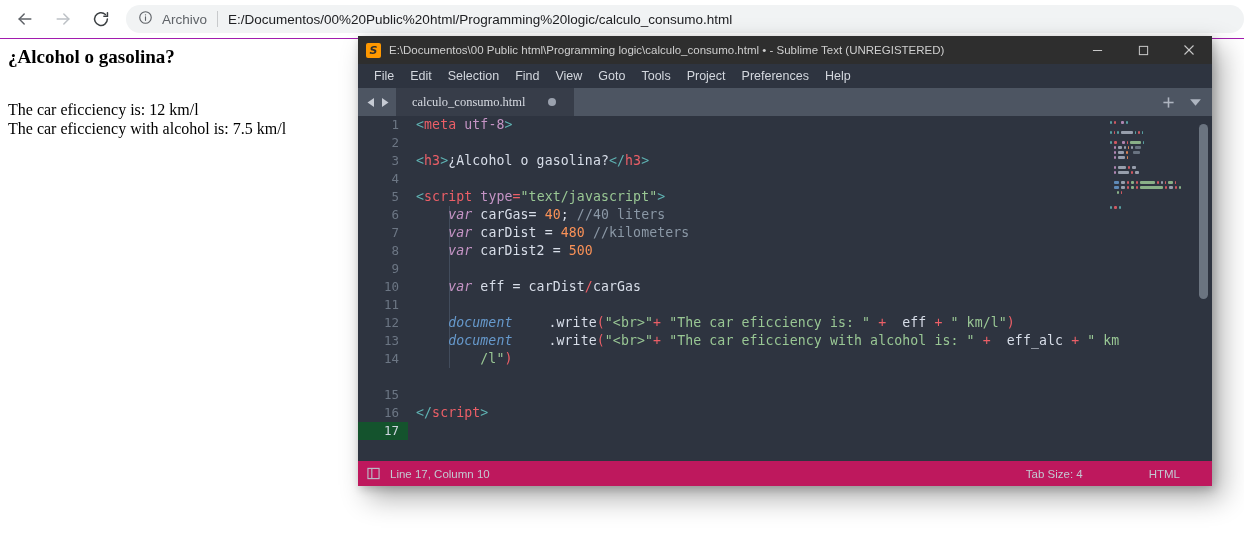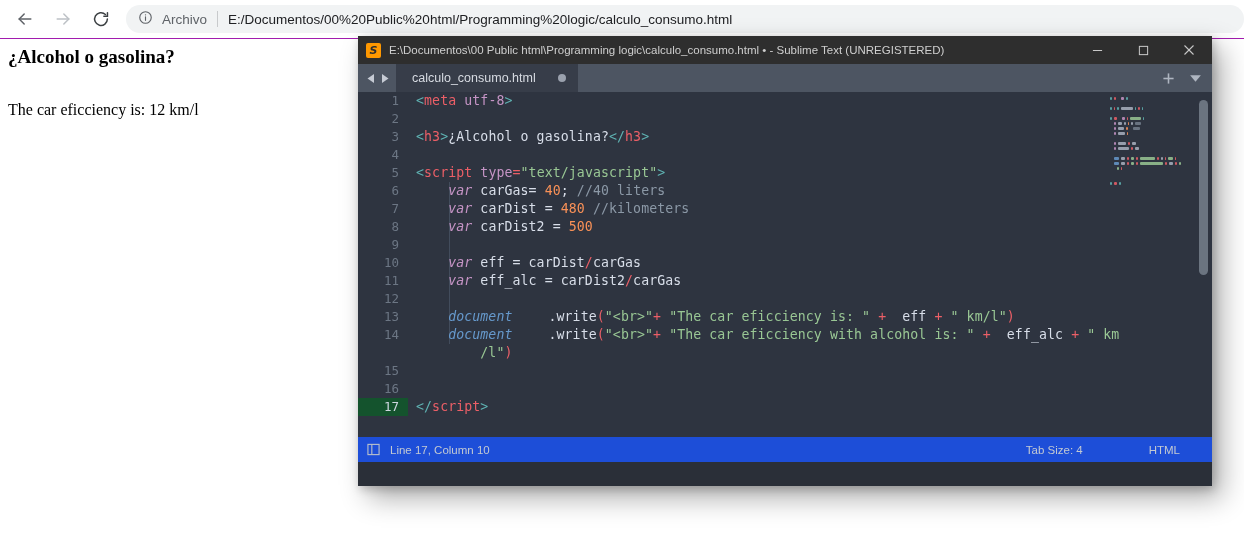--- a/index.html
+++ b/index.html
@@ -175,21 +175,21 @@
   .editor-tab {
     background: #373d49;
     display: flex;
     align-items: center;
     padding: 0 12px 0 16px;
     min-width: 150px;
   }
   .editor-tab .tab-label {
     color: #d7dbe2;
     font-size: 12.5px;
-    font-family: Liberation Sans, sans-serif;
+    font-family: Liberation Serif, serif;
     white-space: nowrap;
   }
   .tab-dirty-dot {
     width: 8px; height: 8px;
     border-radius: 50%;
     background: #9aa1ad;
     margin-left: 22px;
     flex: 0 0 auto;
   }
   #tabbar-right {
@@ -288,21 +288,21 @@
   #editor-scrollbar-thumb {
     position: absolute;
     right: 4px; top: 8px;
     width: 9px; height: 175px;
     background: #6b7480;
     border-radius: 5px;
   }
 
   #sublime-statusbar {
     height: 25px;
-    background: #1d4ed8;
+    background: #be185d;
     display: flex;
     align-items: center;
     position: relative;
   }
   #sb-sidebar-icon { margin-left: 9px; margin-right: 10px; flex: 0 0 auto; }
   #sb-sidebar-icon svg { display: block; }
   .sb-text {
     color: #c3c9d2;
     font-size: 11.5px;
     font-family: "Liberation Sans", sans-serif;
@@ -357,20 +357,21 @@
     <span id="scheme-label">Archivo</span>
     <span id="omnibox-divider"></span>
     <span id="url-text">E:/Documentos/00%20Public%20html/Programming%20logic/calculo_consumo.html</span>
   </div>
 </div>
 
 <div id="page-content">
   <h3 id="page-heading">¿Alcohol o gasolina?</h3>
   <div id="page-output">
     <div>The car eficciency is: 12 km/l</div>
+    <div>The car eficciency with alcohol is: 7.5 km/l</div>
   </div>
 </div>
 
 <div id="sublime-window">
 
   <div id="sublime-titlebar">
     <span id="sublime-app-icon"></span>
     <span id="sublime-title-text">E:\Documentos\00 Public html\Programming logic\calculo_consumo.html • - Sublime Text (UNREGISTERED)</span>
     <div id="win-controls">
       <div class="win-btn">
@@ -391,20 +392,32 @@
         <span>
           <svg width="12" height="12" viewBox="0 0 12 12" stroke="#c8c8c8" stroke-width="1.1">
               <line x1="1.5" y1="1.5" x2="10.5" y2="10.5"></line>
               <line x1="10.5" y1="1.5" x2="1.5" y2="10.5"></line>
             </svg>
         </span>
       </div>
     </div>
   </div>
 
+  <div id="sublime-menubar">
+    <span class="menu-item">File</span>
+    <span class="menu-item">Edit</span>
+    <span class="menu-item">Selection</span>
+    <span class="menu-item">Find</span>
+    <span class="menu-item">View</span>
+    <span class="menu-item">Goto</span>
+    <span class="menu-item">Tools</span>
+    <span class="menu-item">Project</span>
+    <span class="menu-item">Preferences</span>
+    <span class="menu-item">Help</span>
+  </div>
 
   <div id="sublime-tabbar">
     <div id="tab-nav-arrows">
       <span>
         <svg width="10" height="11" viewBox="0 0 10 11">
             <polygon points="8,1 8,10 1.5,5.5" fill="#c6cbd4"></polygon>
           </svg>
       </span>
       <span>
         <svg width="10" height="11" viewBox="0 0 10 11">
@@ -457,21 +470,20 @@
         <div class="code-line"><span class="t-tag">&lt;</span><span class="t-tagname">meta</span><span class="t-plain"> </span><span class="t-attr">utf-8</span><span class="t-tag">&gt;</span></div>
         <div class="code-line">&nbsp;</div>
         <div class="code-line"><span class="t-tag">&lt;</span><span class="t-tagname">h3</span><span class="t-tag">&gt;</span><span class="t-plain">¿Alcohol o gasolina?</span><span class="t-tag">&lt;/</span><span class="t-tagname">h3</span><span class="t-tag">&gt;</span></div>
         <div class="code-line">&nbsp;</div>
         <div class="code-line"><span class="t-tag">&lt;</span><span class="t-tagname">script</span><span class="t-plain"> </span><span class="t-attr">type</span><span class="t-op">=</span><span class="t-str">"text/javascript"</span><span class="t-tag">&gt;</span></div>
         <div class="code-line"><span class="t-plain">    </span><span class="t-kw">var</span><span class="t-plain"> carGas</span><span class="t-plain">= </span><span class="t-num">40</span><span class="t-plain">; </span><span class="t-comment">//40 liters</span></div>
         <div class="code-line"><span class="t-plain">    </span><span class="t-kw">var</span><span class="t-plain"> carDist = </span><span class="t-num">480</span><span class="t-plain"> </span><span class="t-comment">//kilometers</span></div>
         <div class="code-line"><span class="t-plain">    </span><span class="t-kw">var</span><span class="t-plain"> carDist2 = </span><span class="t-num">500</span></div>
         <div class="code-line">&nbsp;</div>
         <div class="code-line"><span class="t-plain">    </span><span class="t-kw">var</span><span class="t-plain"> eff = carDist</span><span class="t-op">/</span><span class="t-plain">carGas</span></div>
-        <div class="code-line"><span class="t-plain">    </span><span class="t-kw">var</span><span class="t-plain"> eff_alc = carDist2</span><span class="t-op">/</span><span class="t-plain">carGas</span></div>
         <div class="code-line">&nbsp;</div>
         <div class="code-line"><span class="t-plain">    </span><span class="t-obj">document</span><span class="t-fn">.write</span><span class="t-op">(</span><span class="t-str">"&lt;br&gt;"</span><span class="t-op">+</span><span class="t-str"> "The car eficciency is: "</span><span class="t-op"> + </span><span class="t-plain"> eff </span><span class="t-op">+</span><span class="t-str"> " km/l"</span><span class="t-op">)</span></div>
         <div class="code-line"><span class="t-plain">    </span><span class="t-obj">document</span><span class="t-fn">.write</span><span class="t-op">(</span><span class="t-str">"&lt;br&gt;"</span><span class="t-op">+</span><span class="t-str"> "The car eficciency with alcohol is: "</span><span class="t-op"> + </span><span class="t-plain"> eff_alc </span><span class="t-op">+</span><span class="t-str"> " km</span></div>
         <div class="code-line"><span class="t-plain">        </span><span class="t-str">/l"</span><span class="t-op">)</span></div>
         <div class="code-line">&nbsp;</div>
         <div class="code-line">&nbsp;</div>
         <div class="code-line"><span class="t-tag">&lt;/</span><span class="t-tagname">script</span><span class="t-tag">&gt;</span></div>
       </div>
     <div id="minimap">
         <div class="mini-row">

